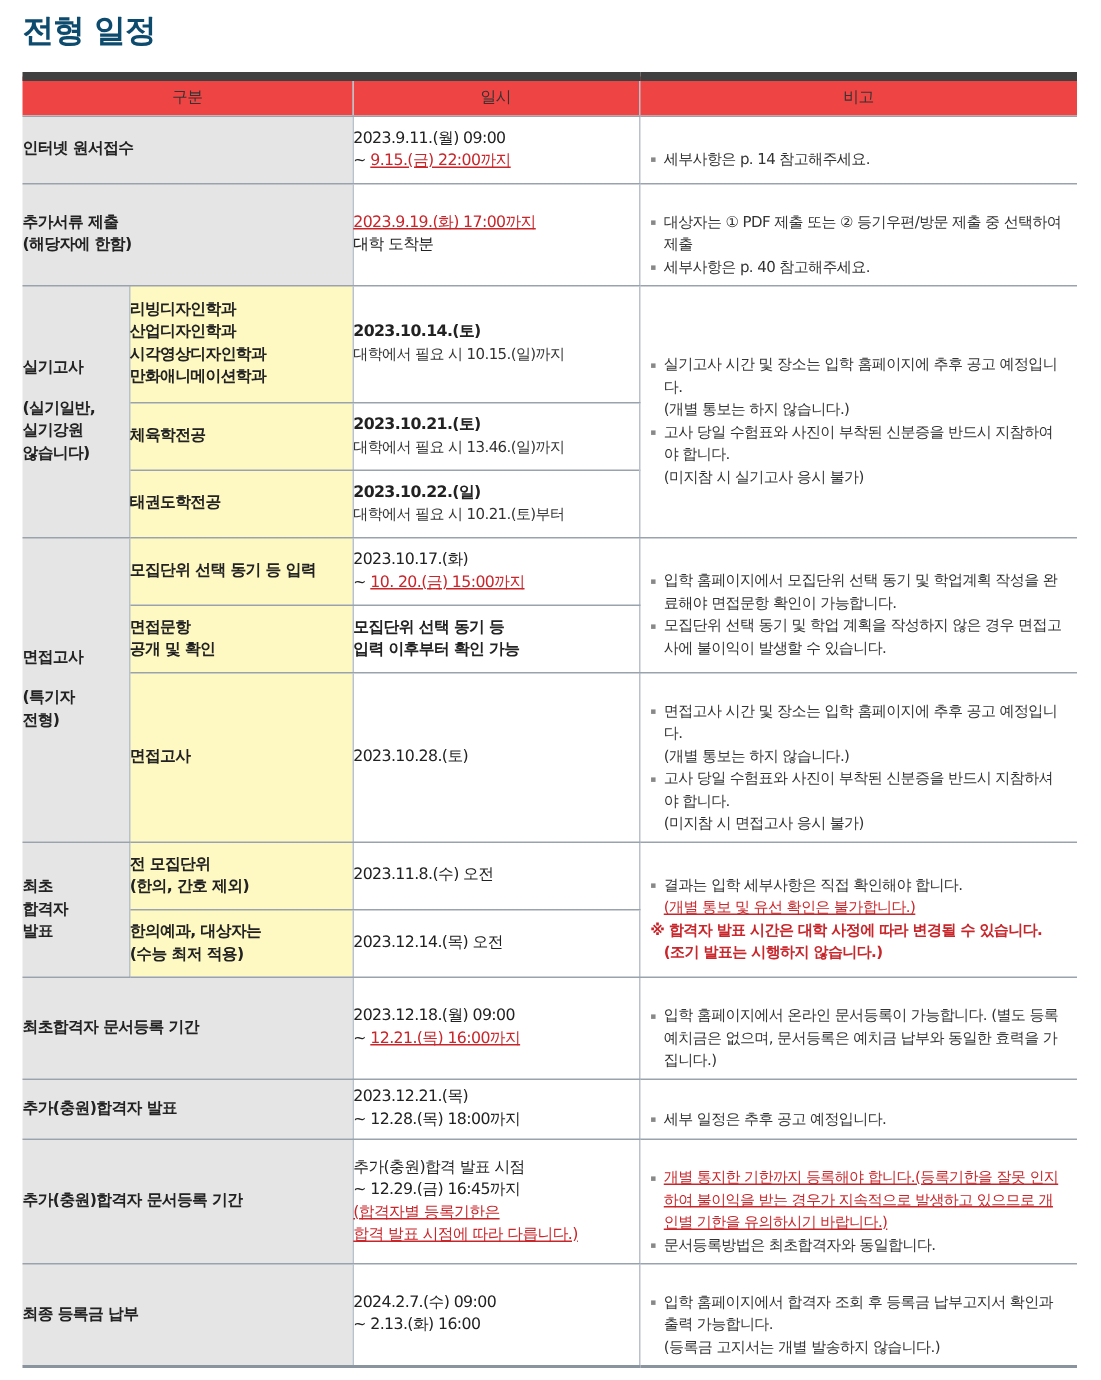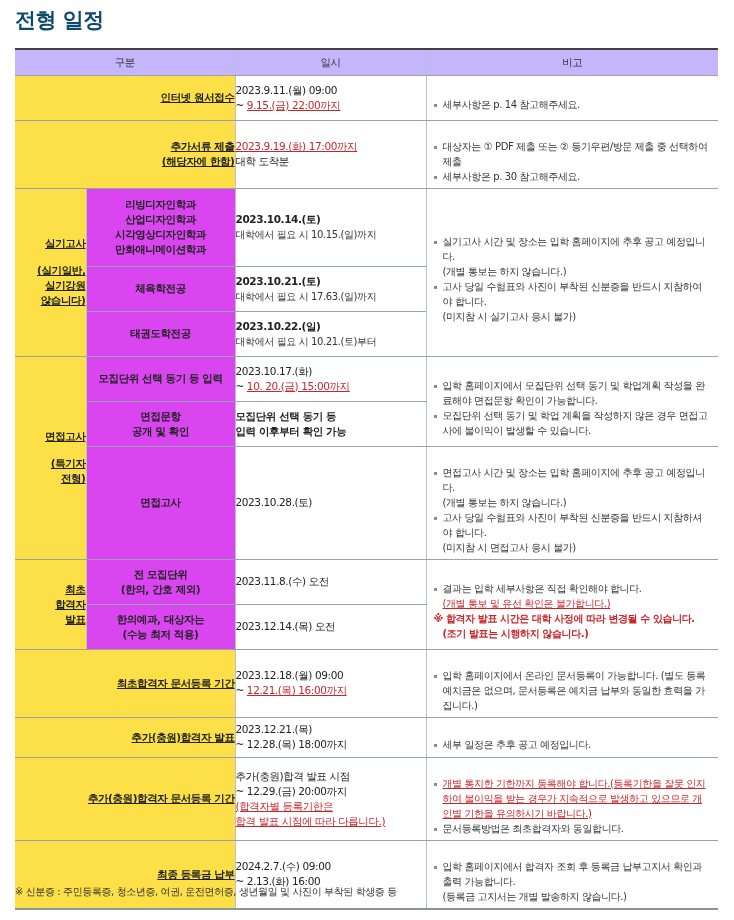--- a/index.html
+++ b/index.html
@@ -3,23 +3,23 @@
 <meta charset="utf-8">
 <style>
   * { box-sizing: border-box; margin: 0; padding: 0; }
   html, body { width: 734px; height: 920px; background: #ffffff; overflow: hidden; }
   body { font-family: "DejaVu Sans", "Liberation Sans", sans-serif; color: #222; position: relative; }
   .title { position: absolute; left: 15px; top: 6px; font-size: 21px; font-weight: bold; color: #0c4a6e; letter-spacing: -0.5px; }
   table { position: absolute; left: 15px; top: 48px; width: 703px; border-collapse: collapse; table-layout: fixed; }
   th, td { border-left: 1px solid #b9c2cc; border-right: 1px solid #b9c2cc; border-top: 1px solid #9aa3ad; border-bottom: 1px solid #9aa3ad; font-size: 10.5px; letter-spacing: -0.4px; line-height: 15px; vertical-align: middle; }
   tr > :first-child { border-left: none; }
   tr > :last-child { border-right: none; margin-left: 10px; }
-  thead th { background: #c4b5fd; font-weight: normal; height: 26px; text-align: center; color: #333; border-top: 2px solid #404040; }
-  .cat { background: #fde047; text-align: right; font-weight: bold; color: #222; text-decoration: underline; }
-  .sub { background: #d946ef; text-align: center; font-weight: bold; color: #222; }
+  thead th { background: #ef4444; font-weight: normal; height: 26px; text-align: center; color: #333; border-top: 6px solid #404040; }
+  .cat { background: #e5e5e5; text-align: left; font-weight: bold; color: #222; }
+  .sub { background: #fef9c3; text-align: left; font-weight: bold; color: #222; }
   .date { text-align: left; color: #222; }
   .date .b { font-weight: bold; }
   .date .s { font-size: 10px; color: #333; }
   .note { padding: 18px 8px 4px 7px; color: #333; font-size: 10px; line-height: 15px; }
   .note .li { position: relative; padding-left: 9px; }
   .note .li::before { content: "▪"; position: absolute; left: 0; top: 0; font-size: 6px; color: #888; }
   .note .ind { padding-left: 9px; }
   .red { color: #c8262b; text-decoration: underline; }
   .redb { color: #c8262b; font-weight: bold; }
   .footer { position: absolute; left: 15px; top: 883px; font-size: 10px; color: #333; line-height: 18px; letter-spacing: -0.4px; }
@@ -61,21 +61,21 @@
       <td colspan="2" class="cat">
         <div>추가서류 제출</div>
         <div>(해당자에 한함)</div>
       </td>
       <td class="date">
         <div class="red">2023.9.19.(화) 17:00까지</div>
         <div>대학 도착분</div>
       </td>
       <td class="note">
         <div class="li">대상자는 ① PDF 제출 또는 ② 등기우편/방문 제출 중 선택하여 제출</div>
-        <div class="li">세부사항은 p. 30 참고해주세요.</div>
+        <div class="li">세부사항은 p. 40 참고해주세요.</div>
       </td>
     </tr>
 
     <tr style="height:78px">
       <td rowspan="3" class="cat">
         <div>실기고사</div>
         <div style="height:12px"></div>
         <div>(실기일반,</div>
         <div>실기강원</div>
         <div>않습니다)</div>
@@ -94,21 +94,21 @@
         <div class="li">실기고사 시간 및 장소는 입학 홈페이지에 추후 공고 예정입니다.</div>
         <div class="ind">(개별 통보는 하지 않습니다.)</div>
         <div class="li">고사 당일 수험표와 사진이 부착된 신분증을 반드시 지참하여야 합니다.</div>
         <div class="ind">(미지참 시 실기고사 응시 불가)</div>
       </td>
     </tr>
     <tr style="height:45px">
       <td class="sub">체육학전공</td>
       <td class="date">
         <div class="b">2023.10.21.(토)</div>
-        <div class="s">대학에서 필요 시 17.63.(일)까지</div>
+        <div class="s">대학에서 필요 시 13.46.(일)까지</div>
       </td>
     </tr>
     <tr style="height:45px">
       <td class="sub">태권도학전공</td>
       <td class="date">
         <div class="b">2023.10.22.(일)</div>
         <div class="s">대학에서 필요 시 10.21.(토)부터</div>
       </td>
     </tr>
 
@@ -195,21 +195,21 @@
       </td>
       <td class="note">
         <div class="li">세부 일정은 추후 공고 예정입니다.</div>
       </td>
     </tr>
 
     <tr style="height:75px">
       <td colspan="2" class="cat">추가(충원)합격자 문서등록 기간</td>
       <td class="date">
         <div>추가(충원)합격 발표 시점</div>
-        <div>~ 12.29.(금) 20:00까지</div>
+        <div>~ 12.29.(금) 16:45까지</div>
         <div class="red">(합격자별 등록기한은</div>
         <div class="red">합격 발표 시점에 따라 다릅니다.)</div>
       </td>
       <td class="note">
         <div class="li red">개별 통지한 기한까지 등록해야 합니다.(등록기한을 잘못 인지하여 불이익을 받는 경우가 지속적으로 발생하고 있으므로 개인별 기한을 유의하시기 바랍니다.)</div>
         <div class="li">문서등록방법은 최초합격자와 동일합니다.</div>
       </td>
     </tr>
 
     <tr style="height:57px">
@@ -220,14 +220,13 @@
       </td>
       <td class="note">
         <div class="li">입학 홈페이지에서 합격자 조회 후 등록금 납부고지서 확인과 출력 가능합니다.</div>
         <div class="ind">(등록금 고지서는 개별 발송하지 않습니다.)</div>
       </td>
     </tr>
   </tbody>
 </table>
 
 <div class="footer">
-  <div>※ 신분증 : 주민등록증, 청소년증, 여권, 운전면허증, 생년월일 및 사진이 부착된 학생증 등</div>
 </div>
 
 </body></html>

